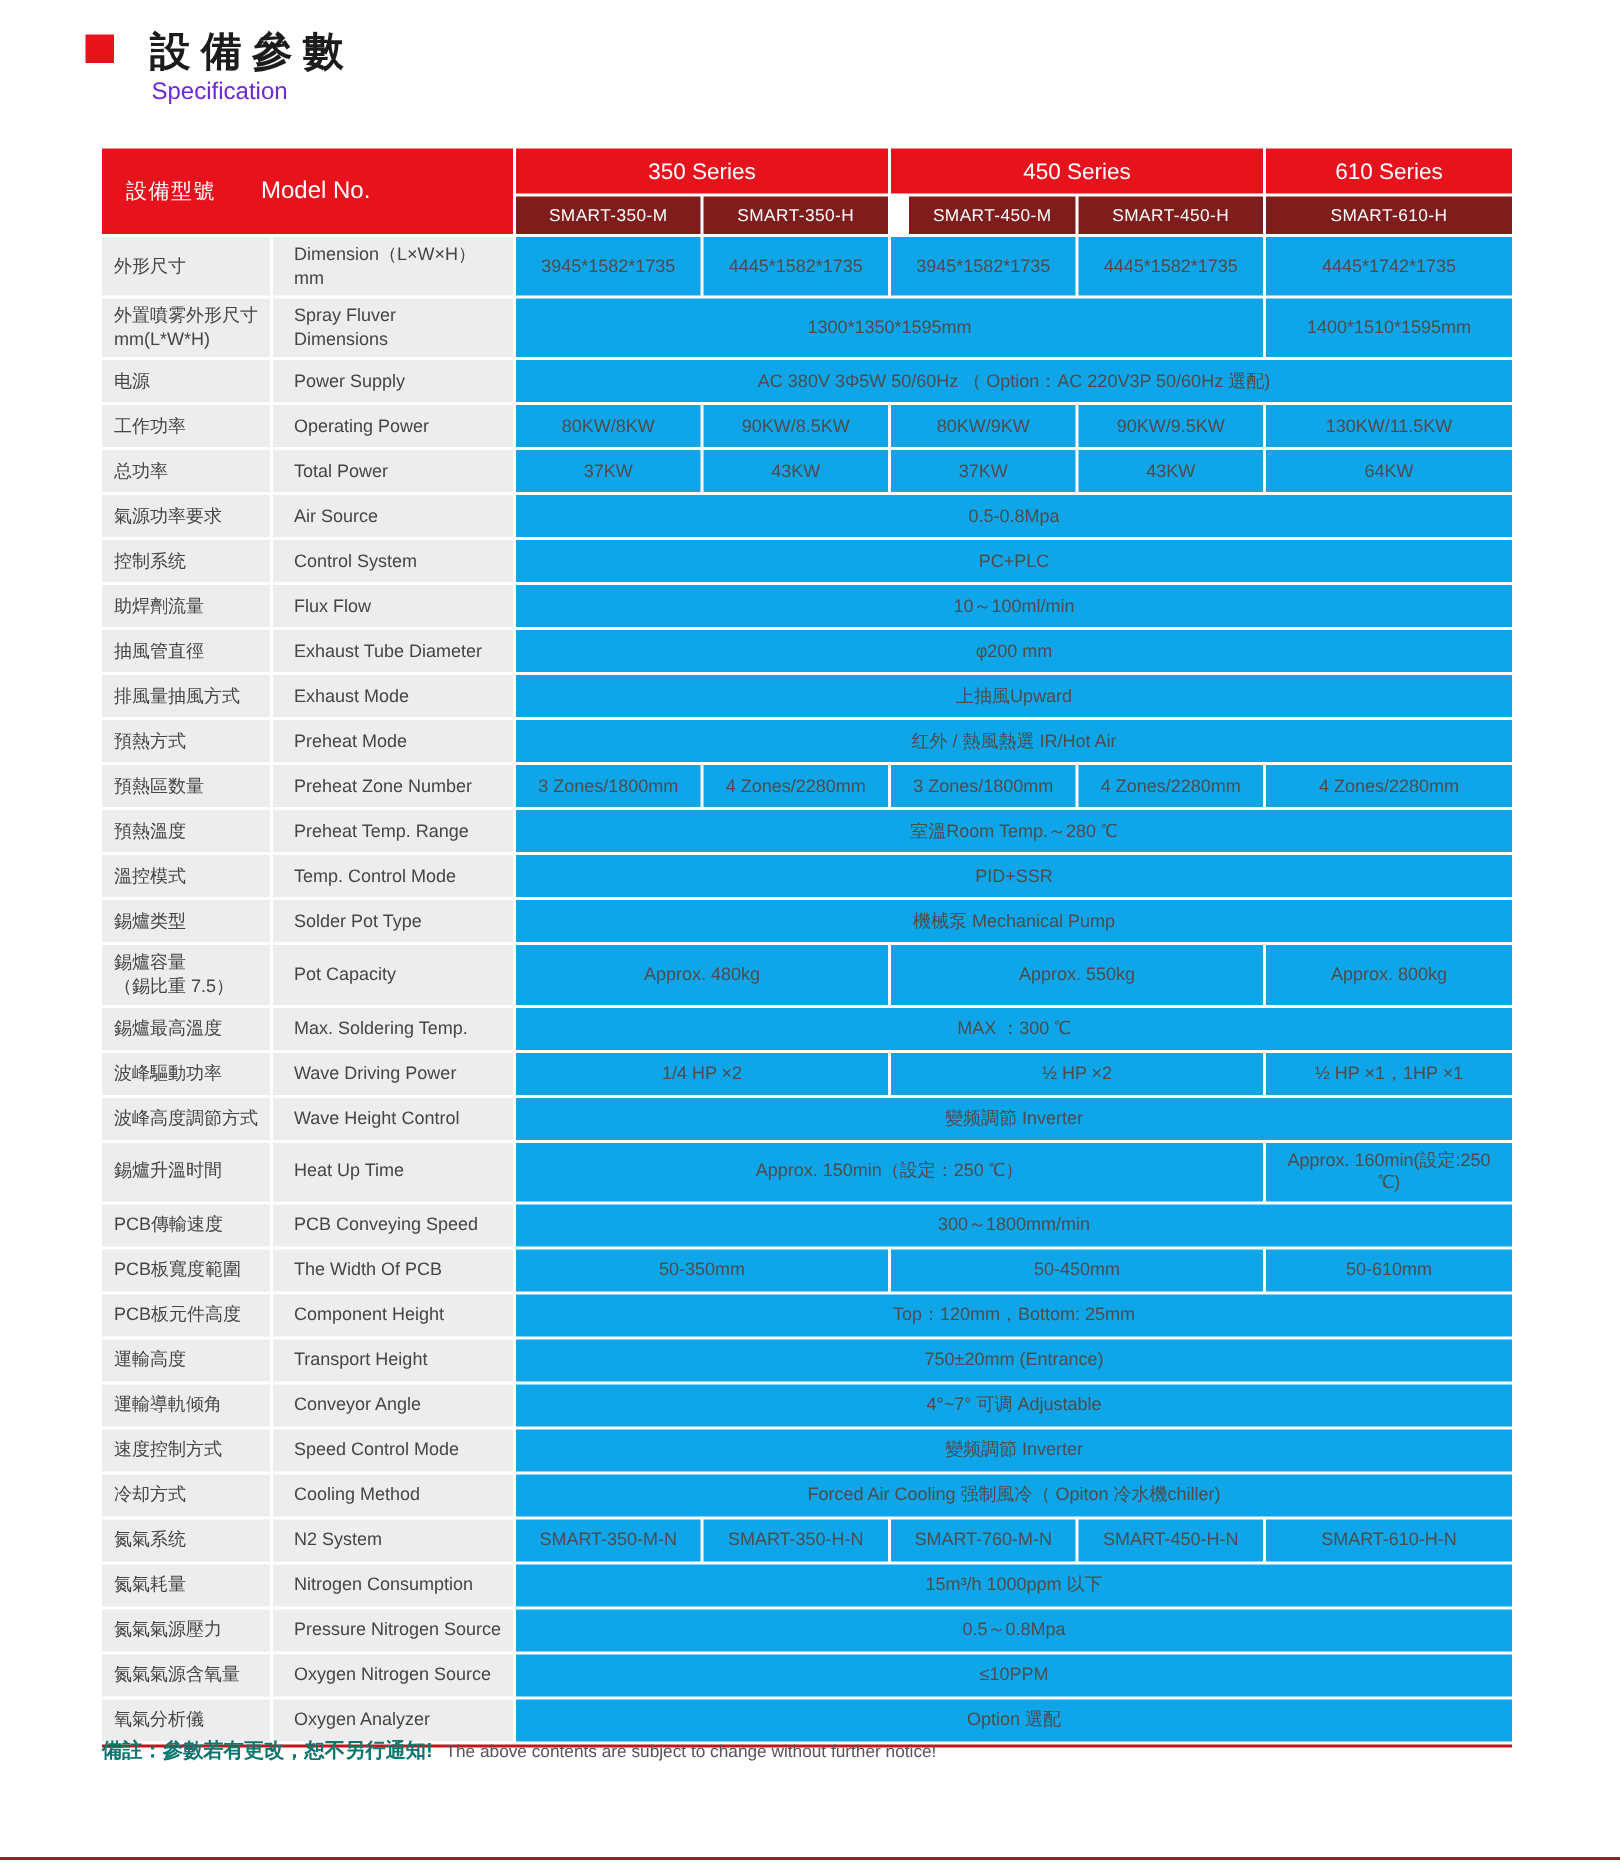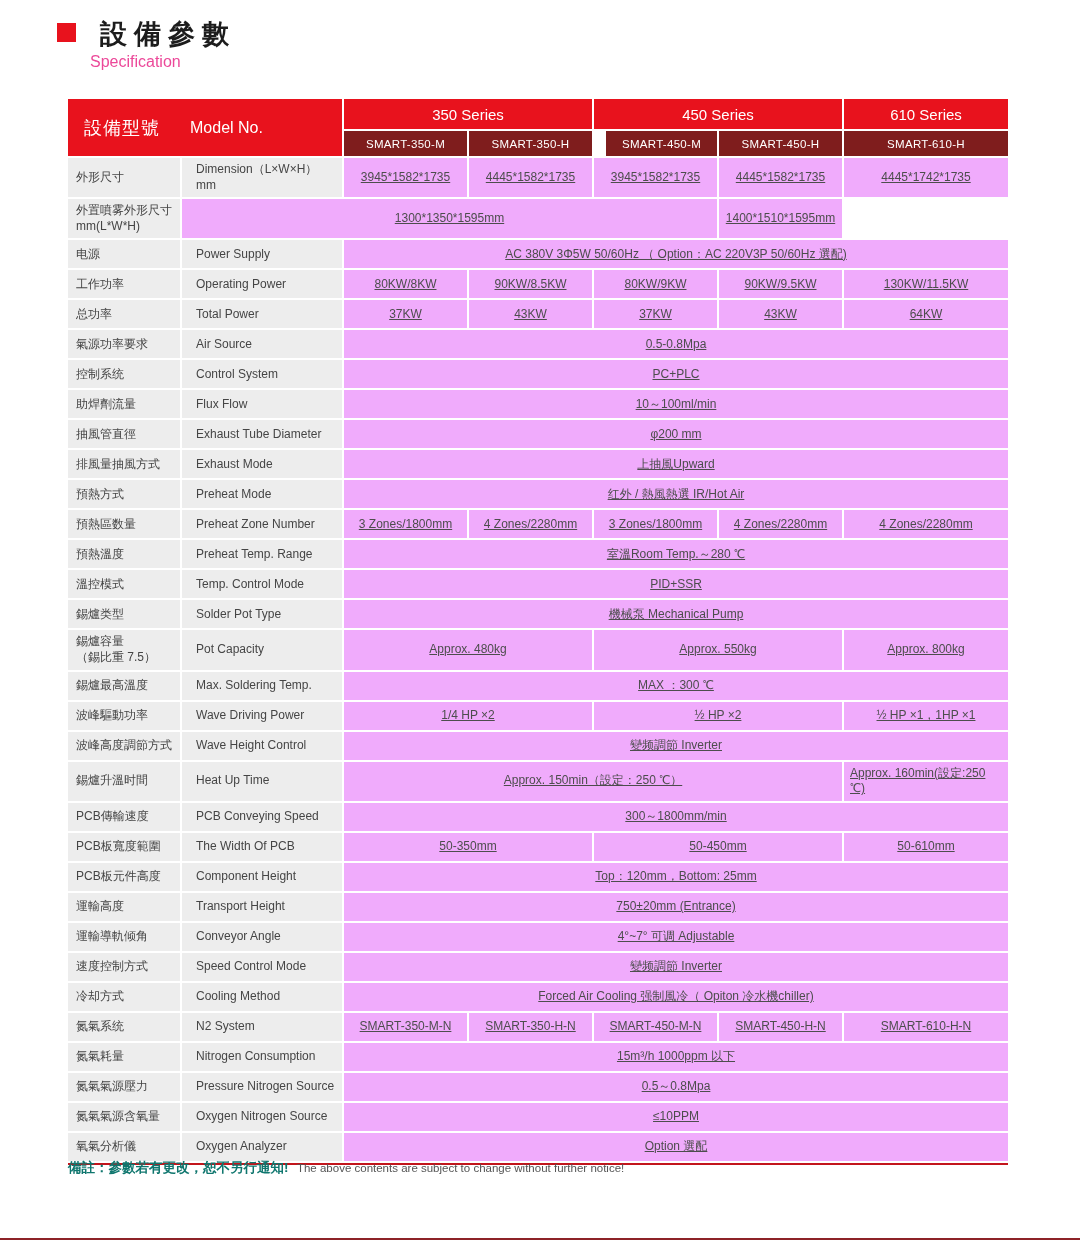--- a/index.html
+++ b/index.html
@@ -6,48 +6,48 @@
   .sheet {
     position:relative; width:1080px; height:1244px; background:#ffffff;
     font-family:"Liberation Sans", sans-serif; overflow:hidden;
   }
 
   
   .title-block { position:absolute; left:57px; top:16px; }
   .bullet { position:absolute; left:0; top:7px; width:19px; height:19px; background:#e8121d; }
   .page-title { position:absolute; left:43px; top:0; margin:0; font-size:27px; font-weight:600;
     letter-spacing:7px; color:#1c1c1c; white-space:nowrap; }
-  .page-subtitle { position:absolute; left:33px; top:37px; font-size:16px; color:#ec4899; white-space:nowrap; }
+  .page-subtitle { position:absolute; left:44px; top:37px; font-size:16px; color:#6d28d9; white-space:nowrap; }
 
   
   .spec-table { position:absolute; left:68px; top:99px; width:940px; }
   .hdr-grid, .grid-row {
     display:grid;
     grid-template-columns:112px 160px 123px 123px 123px 123px 164px;
     column-gap:2px;
   }
   .hdr-grid { grid-template-rows:30px 25px; row-gap:2px; margin-bottom:2px; }
   .grid-row { margin-bottom:2px; }
 
   .corner {
     grid-column:1 / span 2; grid-row:1 / span 2; background:#e8121d; color:#ffffff;
     display:flex; align-items:center; padding-left:16px; gap:30px;
   }
-  .corner .zh { font-size:18px; letter-spacing:1px; }
+  .corner .zh { font-size:14px; letter-spacing:1px; }
   .corner .en { font-size:16px; }
   .series-cell { background:#e8121d; color:#ffffff; display:flex; align-items:center;
     justify-content:center; font-size:15px; }
   .model-cell { background:#7f1d1d; color:#ffffff; display:flex; align-items:center;
     justify-content:center; font-size:11.5px; letter-spacing:0.3px; }
 
   .cell { font-size:12px; color:#4d4d4d; display:flex; align-items:center;
     min-height:28px; line-height:1.3; box-sizing:border-box; }
   .label-zh { background:#ededed; padding:4px 4px 4px 8px; white-space:pre-line; color:#454545; }
   .label-en { background:#ededed; padding:4px 6px 4px 14px; white-space:pre-line; color:#454545; }
-  .value { background:#f0abfc; justify-content:center; padding:4px 6px;text-decoration:underline; }
+  .value { background:#0ea5e9; justify-content:center; text-align:center; padding:4px 6px; }
 
   .table-underline { height:2px; background:#c3151c; margin-top:0px; }
 
   
   .note { position:absolute; left:68px; top:1158px; white-space:nowrap; }
   .note .zh { font-size:13.5px; font-weight:bold; color:#0f766e; }
   .note .en { font-size:11.5px; color:#555555; margin-left:4px; }
 
   .page-bottom-line { position:absolute; left:0; bottom:4px; width:1080px; height:2px; background:#8d2328; }
 </style>
@@ -84,20 +84,22 @@
           <div class="cell label-en">Dimension（L×W×H）mm</div>
           <div class="cell value" style="grid-column: span 1;">3945*1582*1735</div>
           <div class="cell value" style="grid-column: span 1;">4445*1582*1735</div>
           <div class="cell value" style="grid-column: span 1;">3945*1582*1735</div>
           <div class="cell value" style="grid-column: span 1;">4445*1582*1735</div>
           <div class="cell value" style="grid-column: span 1;">4445*1742*1735</div>
         </div>
         <div class="grid-row">
           <div class="cell label-zh">外置噴雾外形尺寸
 mm(L*W*H)</div>
+          <div class="cell label-en">Spray Fluver
+Dimensions</div>
           <div class="cell value" style="grid-column: span 4;">1300*1350*1595mm</div>
           <div class="cell value" style="grid-column: span 1;">1400*1510*1595mm</div>
         </div>
         <div class="grid-row">
           <div class="cell label-zh">电源</div>
           <div class="cell label-en">Power Supply</div>
           <div class="cell value" style="grid-column: span 5;">AC 380V 3Φ5W 50/60Hz （ Option：AC 220V3P 50/60Hz 選配)</div>
         </div>
         <div class="grid-row">
           <div class="cell label-zh">工作功率</div>
@@ -237,21 +239,21 @@
         <div class="grid-row">
           <div class="cell label-zh">冷却方式</div>
           <div class="cell label-en">Cooling Method</div>
           <div class="cell value" style="grid-column: span 5;">Forced Air Cooling  强制風冷（ Opiton  冷水機chiller)</div>
         </div>
         <div class="grid-row">
           <div class="cell label-zh">氮氣系统</div>
           <div class="cell label-en">N2 System</div>
           <div class="cell value" style="grid-column: span 1;">SMART-350-M-N</div>
           <div class="cell value" style="grid-column: span 1;">SMART-350-H-N</div>
-          <div class="cell value" style="grid-column: span 1;">SMART-450-M-N</div>
+          <div class="cell value" style="grid-column: span 1;">SMART-760-M-N</div>
           <div class="cell value" style="grid-column: span 1;">SMART-450-H-N</div>
           <div class="cell value" style="grid-column: span 1;">SMART-610-H-N</div>
         </div>
         <div class="grid-row">
           <div class="cell label-zh">氮氣耗量</div>
           <div class="cell label-en">Nitrogen Consumption</div>
           <div class="cell value" style="grid-column: span 5;">15m³/h 1000ppm  以下</div>
         </div>
         <div class="grid-row">
           <div class="cell label-zh">氮氣氣源壓力</div>

